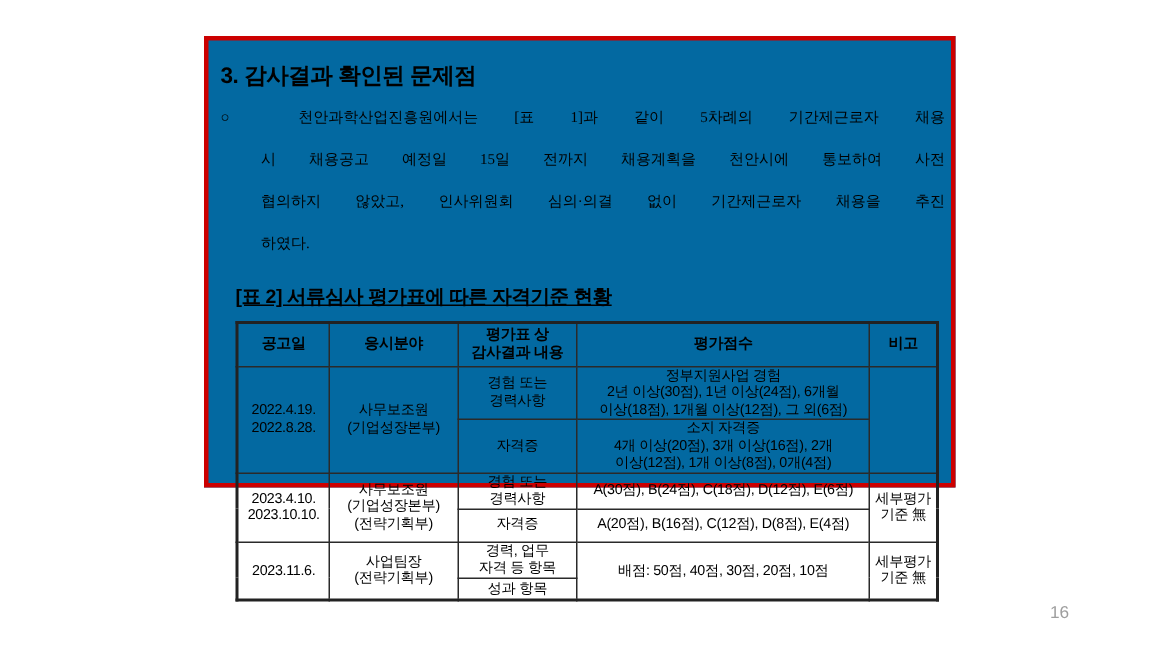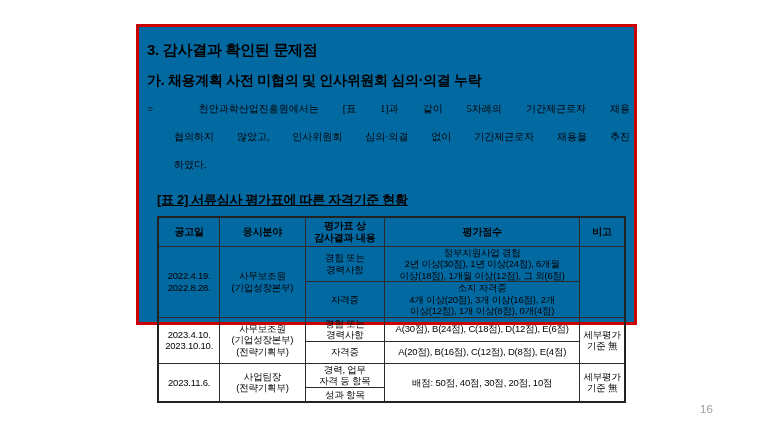--- a/index.html
+++ b/index.html
@@ -56,24 +56,24 @@
     font-size:11.5px; color:#9e9e9e;text-align:right;
   }
 </style>
 </head>
 <body>
 
 <div class="redbox" style="border-color: rgb(204, 0, 0);">
 
   <div class="page-title">3. 감사결과 확인된 문제점</div>
 
-  <div class="heading heading-a">가. 채용계획 사전 미협의 및 인사위원회 심의·의결 누락</div>
 
   <div class="para">
     <div class="para-line"><span class="marker">○</span> <span>천안과학산업진흥원에서는 [표 1]과 같이 5차례의 기간제근로자 채용</span></div>
+    <div class="para-line cont">시 채용공고 예정일 15일 전까지 채용계획을 천안시에 통보하여 사전</div>
     <div class="para-line cont">협의하지 않았고, 인사위원회 심의·의결 없이 기간제근로자 채용을 추진</div>
     <div class="para-line cont last">하였다.</div>
   </div>
 
 
   <div class="table-title">[표 2] 서류심사 평가표에 따른 자격기준 현황</div>
 
   <table class="eval">
     <colgroup>
       <col style="width:62px">

